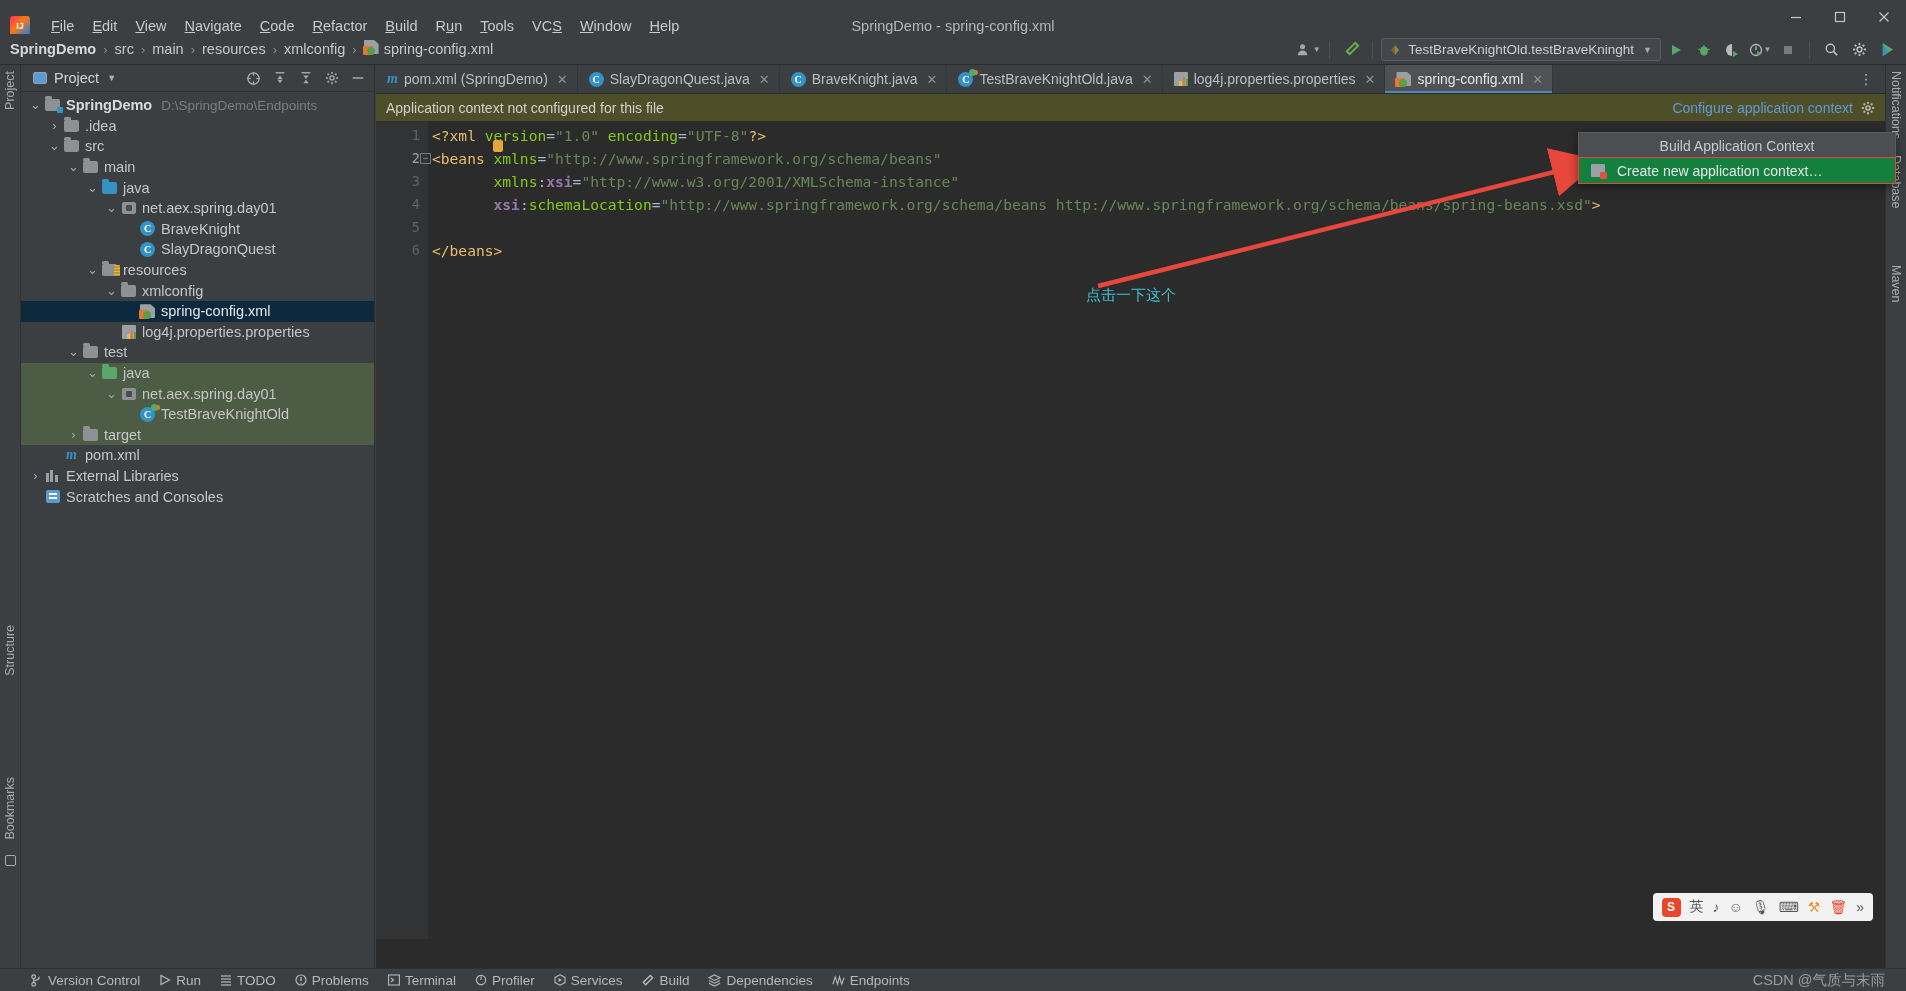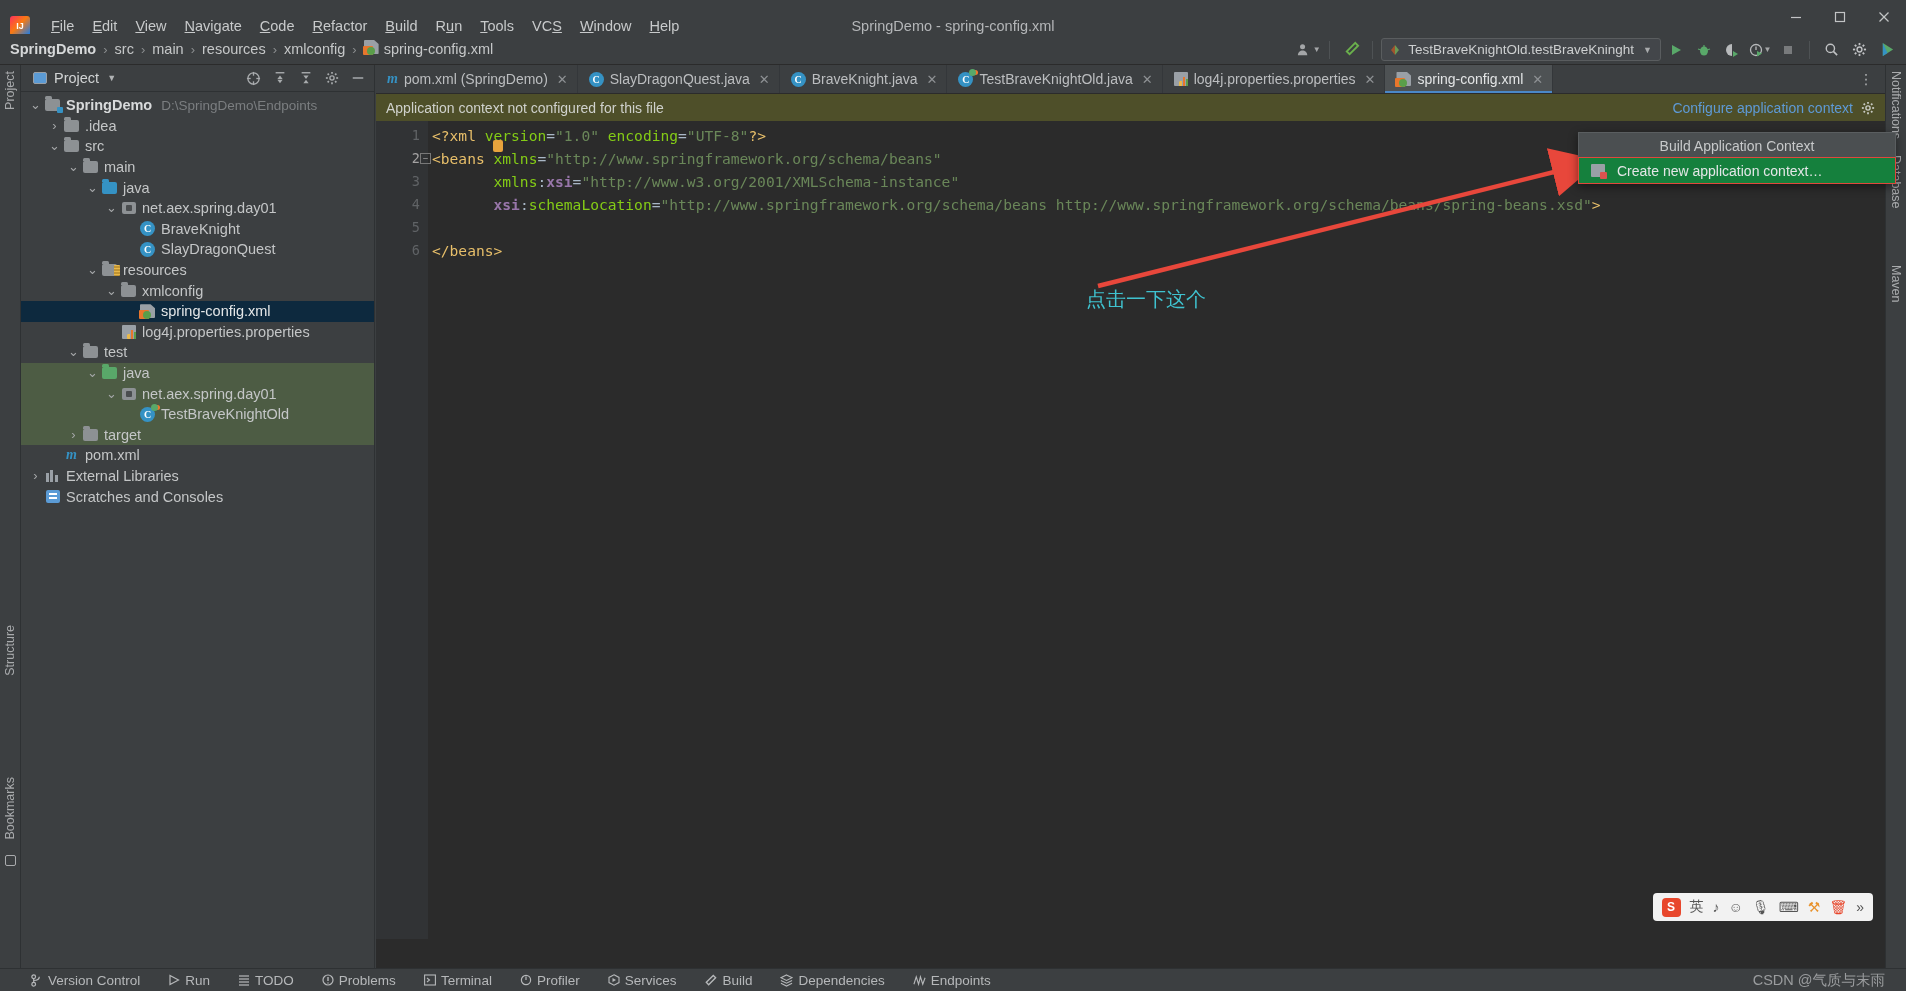--- a/index.html
+++ b/index.html
@@ -264,21 +264,21 @@
     background: #f2f2f2; border-radius: 4px; display: flex;
     align-items: center; gap: 9px; padding: 0 9px; color: #555;
     font-size: 14px;
   }
   .ime-logo {
     width: 19px; height: 19px; background: #e8472c; border-radius: 4px;
     color: #fff; font-size: 12px; display:flex;align-items:center;
     justify-content:center; font-weight:bold;
   }
   .cn-note {
-    position: absolute; font-size: 20px; color: #3fc2cf; white-space: nowrap;
+    position: absolute; font-size: 15px; color: #3fc2cf; white-space: nowrap;
   }
 
   
   .popup {
     position: absolute; background: #4b4f51; border: 1px solid #5a5e60;
     box-shadow: 0 3px 9px rgba(0,0,0,.45); z-index: 40;
   }
   .pop-title {
     height: 25px; display: flex; align-items: center; justify-content: center;
     font-size: 14px; color: #c7c9ca;
@@ -292,21 +292,21 @@
     position: relative; }
   .pop-ico::after { content:""; position:absolute;right:-2px;bottom:-2px;
     width:7px;height:7px;background:#d9534f;border-radius:1px; }
 
   .arrow-annot { position: absolute; z-index: 35; pointer-events: none; }
 
   
   .statusbar {
     position: absolute; left: 0; bottom: 0; width: 1906px; height: 23px;
     background: #3c3f41; border-top: 1px solid #2e3133;
-    display: flex; align-items: center; padding-left: 30px; gap: 28px;
+    display: flex; align-items: center; padding-left: 30px; gap: 19px;
   }
   .sb-item {
     display: flex; align-items: center; gap: 5px;
     font-size: 13.5px; color: #b6b8ba; white-space: nowrap;
   }
   .sb-right {
     margin-left: auto; padding-right: 21px; font-size: 14.5px; color: #9a9c9e;
   }
   svg { display:block; }
 </style>

